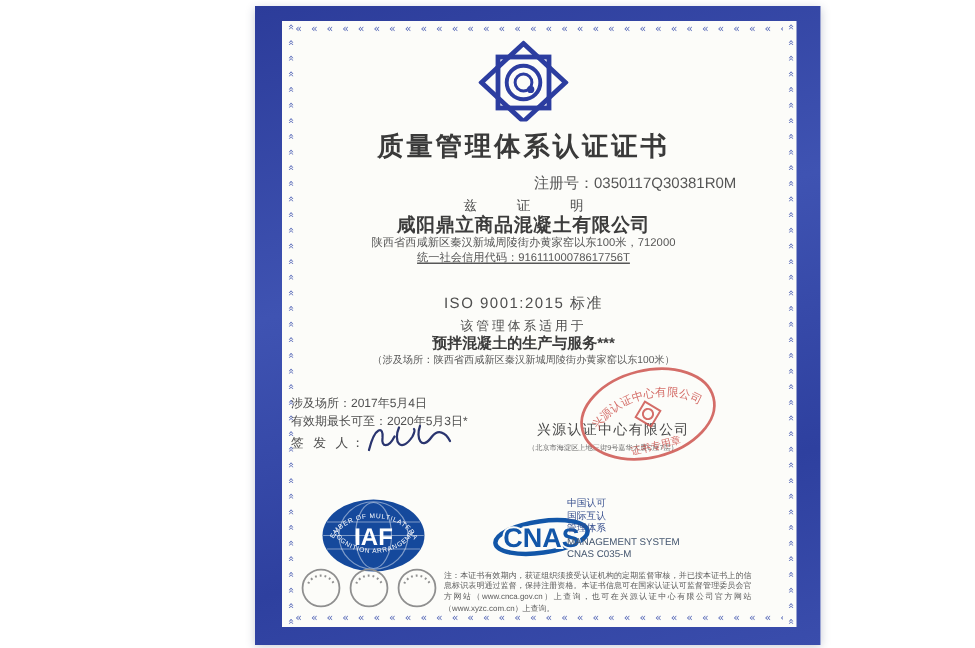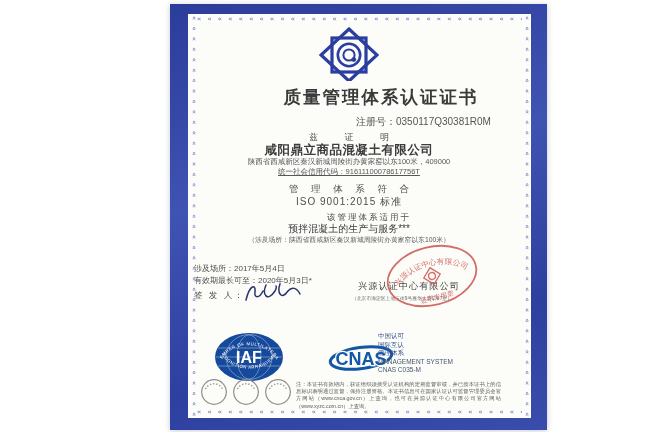--- a/index.html
+++ b/index.html
@@ -18,30 +18,30 @@
       white-space:nowrap;overflow:hidden;opacity:.9;font-family:"DejaVu Sans Mono",monospace;}
   .gb-top{top:2px;left:9px;right:9px;height:7px;}
   .gb-bottom{bottom:2px;left:9px;right:9px;height:7px;}
   .gb-left{left:1px;top:2px;bottom:2px;width:8px;writing-mode:vertical-rl;}
   .gb-right{right:1px;top:2px;bottom:2px;width:8px;writing-mode:vertical-rl;}
 
   .cblock{position:absolute;left:0;width:322px;text-align:center;color:#4a4a4a;}
   .abs{position:absolute;color:#4a4a4a;}
 
   .logo-wrap{top:13px;}
-  .title{top:71px;font-size:17.5px;font-weight:bold;color:#3a3a3a;letter-spacing:2px;padding-left:32px;}
+  .title{top:71px;font-size:17.5px;font-weight:bold;color:#3a3a3a;letter-spacing:2px;}
   .regno{top:101px;left:168px;font-size:10px;color:#555;}
   .certify{top:117px;font-size:9px;letter-spacing:12px;text-indent:12px;color:#4e4e4e;}
   .company{top:128px;font-size:12.5px;font-weight:bold;color:#3c3c3c;letter-spacing:.5px;}
   .caddr{top:143px;font-size:7.5px;color:#575757;}
   .ccode{top:153px;font-size:7.5px;color:#575757;text-decoration:underline;}
   .conform{top:169px;font-size:9.5px;letter-spacing:5px;text-indent:5px;color:#4e4e4e;}
   .standard{top:181px;font-size:10px;letter-spacing:1px;color:#4e4e4e;}
-  .scopeintro{top:198px;font-size:8.5px;letter-spacing:2px;color:#4e4e4e;margin-left:20px;}
-  .scope{top:208px;font-size:10px;font-weight:normal;color:#3c3c3c;}
+  .scopeintro{top:198px;font-size:8.5px;letter-spacing:2px;color:#4e4e4e;}
+  .scope{top:208px;font-size:10px;font-weight:bold;color:#3c3c3c;}
   .sites{top:221px;font-size:6.8px;color:#5a5a5a;}
 
   .issue{left:6px;top:249px;font-size:8px;color:#4e4e4e;}
   .expiry{left:6px;top:261px;font-size:8px;color:#4e4e4e;}
   .signer{left:6px;top:276px;font-size:8.5px;color:#4e4e4e;letter-spacing:2px;}
   .signature{left:54px;top:264px;}
 
   .issuer{left:170px;top:266px;font-size:9.2px;color:#454545;letter-spacing:1px;}
   .issuer-addr{left:164px;top:281px;font-size:4.8px;color:#6a6a6a;}
   .seal{left:196px;top:230px;width:96px;height:64px;transform:rotate(-14deg);opacity:.88;}
@@ -79,24 +79,23 @@
         </svg>
       </div>
 
       <div class="cblock title">质量管理体系认证证书</div>
       <div class="abs regno">
         <span>注册号：</span><span>0350117Q30381R0M</span>
       </div>
 
       <div class="cblock certify">兹 证 明</div>
       <div class="cblock company">咸阳鼎立商品混凝土有限公司</div>
-      <div class="cblock caddr">陕西省西咸新区秦汉新城周陵街办黄家窑以东100米，409000</div>
+      <div class="cblock caddr">陕西省西咸新区秦汉新城周陵街办黄家窑以东100米，712000</div>
       <div class="cblock ccode">统一社会信用代码：91611100078617756T</div>
 
-      <div class="cblock conform">管 理 体 系 符 合</div>
       <div class="cblock standard">ISO 9001:2015 标准</div>
 
       <div class="cblock scopeintro">该管理体系适用于</div>
       <div class="cblock scope">预拌混凝土的生产与服务***</div>
       <div class="cblock sites">（涉及场所：陕西省西咸新区秦汉新城周陵街办黄家窑以东100米）</div>
 
       <div class="abs issue">涉及场所：2017年5月4日</div>
       <div class="abs expiry">有效期最长可至：2020年5月3日*</div>
       <div class="abs signer">签 发 人：</div>
       <div class="abs signature">

